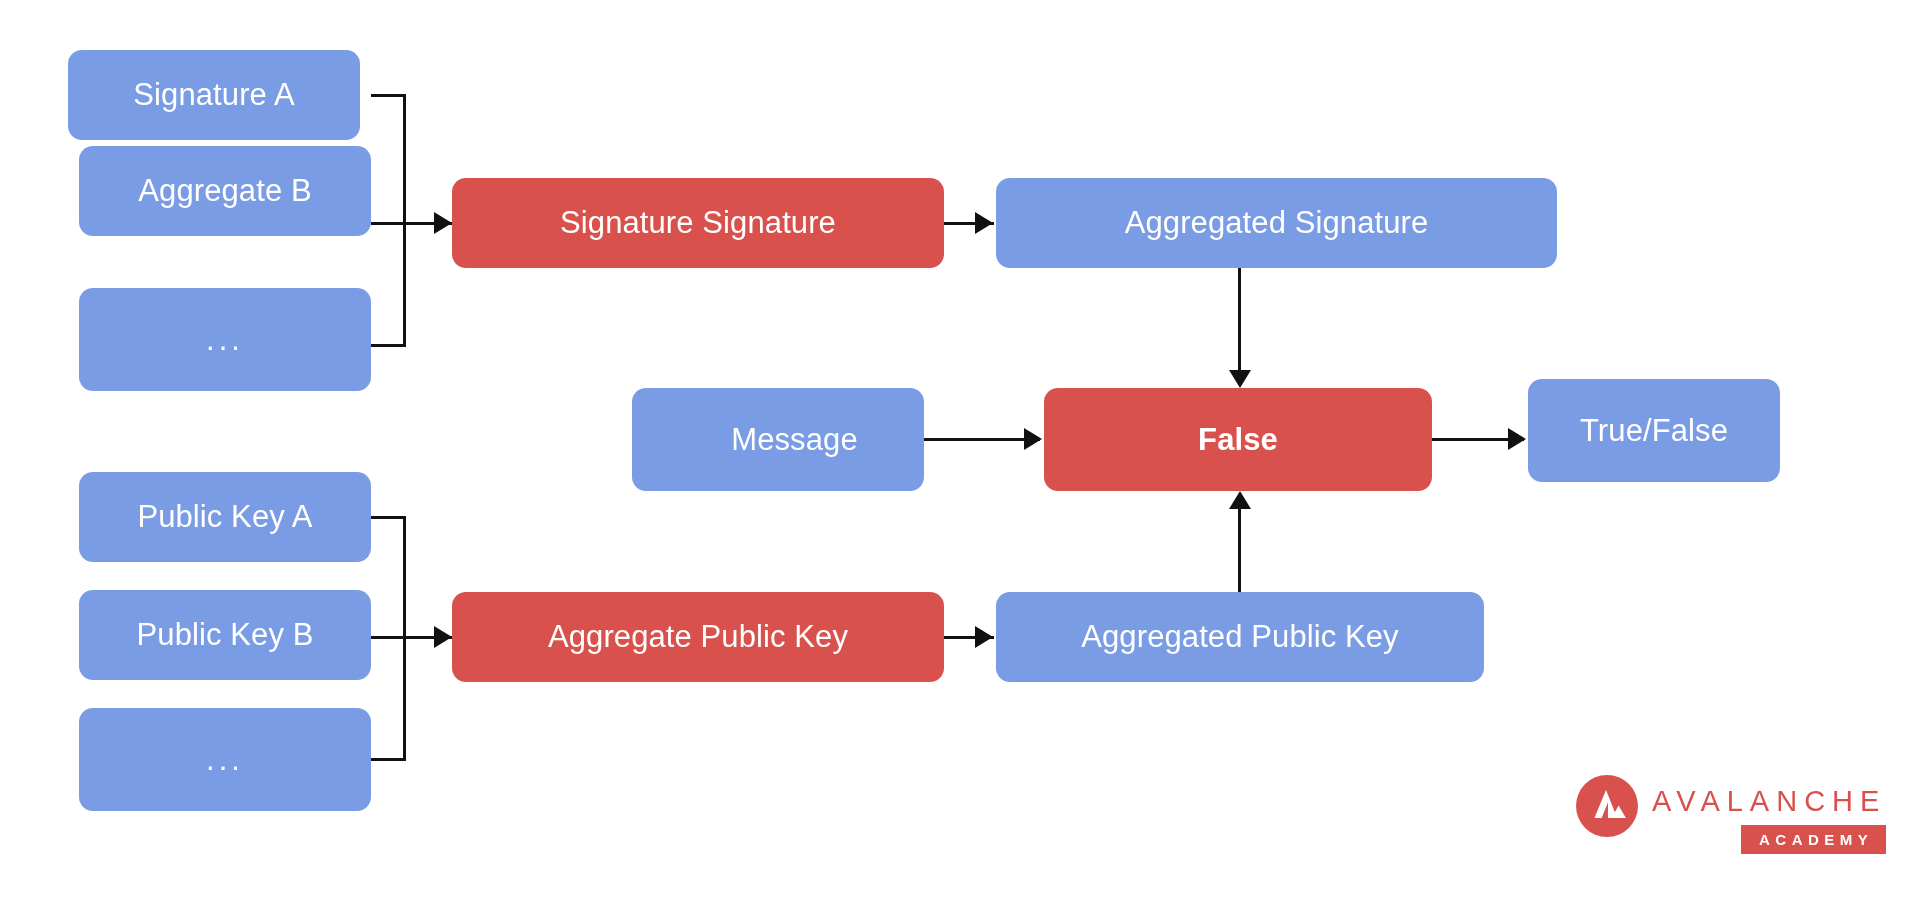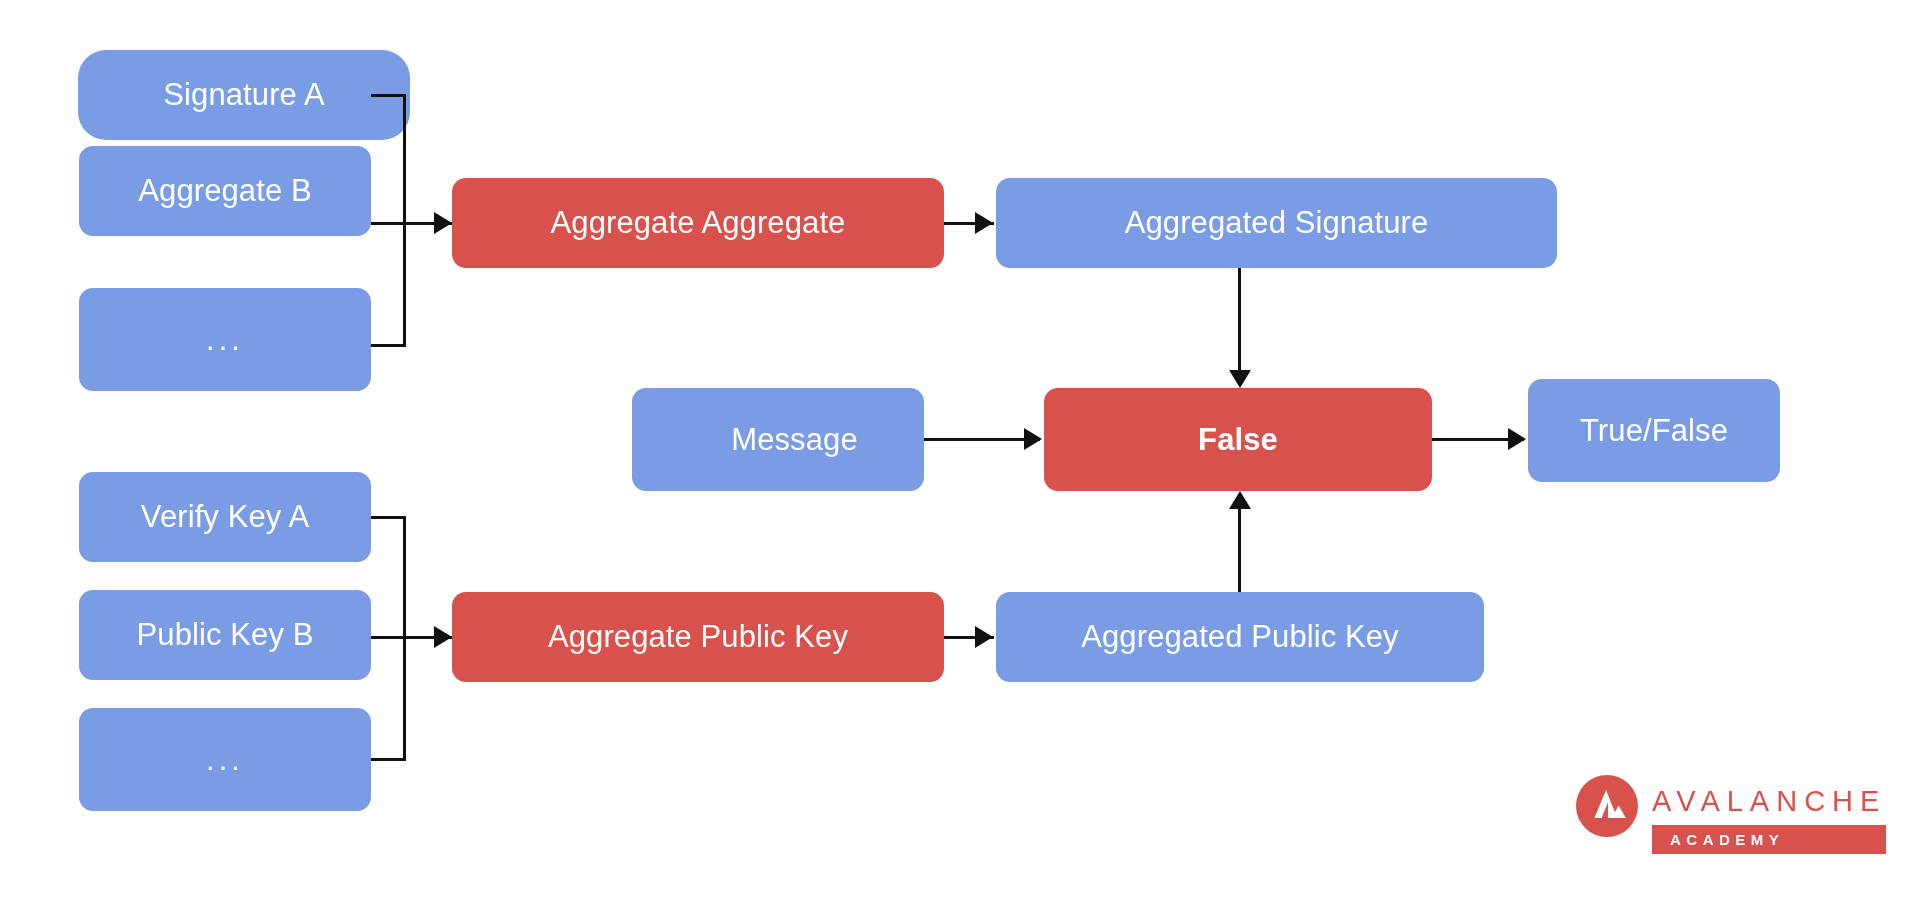--- a/index.html
+++ b/index.html
@@ -79,20 +79,21 @@
   }
   #logo .mark {
     width: 62px;
     height: 62px;
     flex: 0 0 auto;
   }
   #logo .lockup {
     margin-left: 14px;
     display: flex;
     flex-direction: column;
+    align-items: flex-end;
   }
   #logo .wordmark {
     font-size: 29px;
     font-weight: 400;
     letter-spacing: 7px;
     color: #d8514d;
     line-height: 1;
     padding-top: 12px;
   }
   #logo .academy {
@@ -105,40 +106,40 @@
     line-height: 1;
     padding: 7px 13px 7px 18px;
     border-radius: 0;
   }
 </style>
 </head>
 <body>
 
 <div id="canvas">
 
-  <div class="node blue" style="left:78px; top:50px; width:332px; height:90px;border-radius:28px;">
+  <div class="node blue" style="left:68px; top:50px; width:292px; height:90px;">
     <span class="label">Signature A</span>
   </div>
 
   <div class="node blue" style="left:79px; top:146px; width:292px; height:90px;">
     <span class="label">Aggregate B</span>
   </div>
 
   <div class="node blue" style="left:79px; top:288px; width:292px; height:103px;">
     <span class="label ellipsis">...</span>
   </div>
 
   <div class="wire h" style="left:371px; top:94px; width:35px;"></div>
   <div class="wire h" style="left:371px; top:344px; width:35px;"></div>
   <div class="wire v" style="left:403px; top:94px; height:253px;"></div>
   <div class="wire h" style="left:371px; top:222px; width:85px;"></div>
   <div class="arrow right" style="left:434px; top:212px;"></div>
 
   <div class="node red" style="left:452px; top:178px; width:492px; height:90px;">
-    <span class="label">Aggregate Aggregate</span>
+    <span class="label">Signature Signature</span>
   </div>
 
   <div class="wire h" style="left:944px; top:222px; width:50px;"></div>
   <div class="arrow right" style="left:975px; top:212px;"></div>
 
   <div class="node blue" style="left:996px; top:178px; width:561px; height:90px;">
     <span class="label">Aggregated Signature</span>
   </div>
 
   <div class="wire v" style="left:1238px; top:268px; height:109px;"></div>
@@ -159,21 +160,21 @@
   <div class="arrow right" style="left:1508px; top:428px;"></div>
 
   <div class="node blue" style="left:1528px; top:379px; width:252px; height:103px;">
     <span class="label">True/False</span>
   </div>
 
   <div class="wire v" style="left:1238px; top:508px; height:100px;"></div>
   <div class="arrow up" style="left:1229px; top:491px;"></div>
 
   <div class="node blue" style="left:79px; top:472px; width:292px; height:90px;">
-    <span class="label">Verify Key A</span>
+    <span class="label">Public Key A</span>
   </div>
 
   <div class="node blue" style="left:79px; top:590px; width:292px; height:90px;">
     <span class="label">Public Key B</span>
   </div>
 
   <div class="node blue" style="left:79px; top:708px; width:292px; height:103px;">
     <span class="label ellipsis">...</span>
   </div>
 

